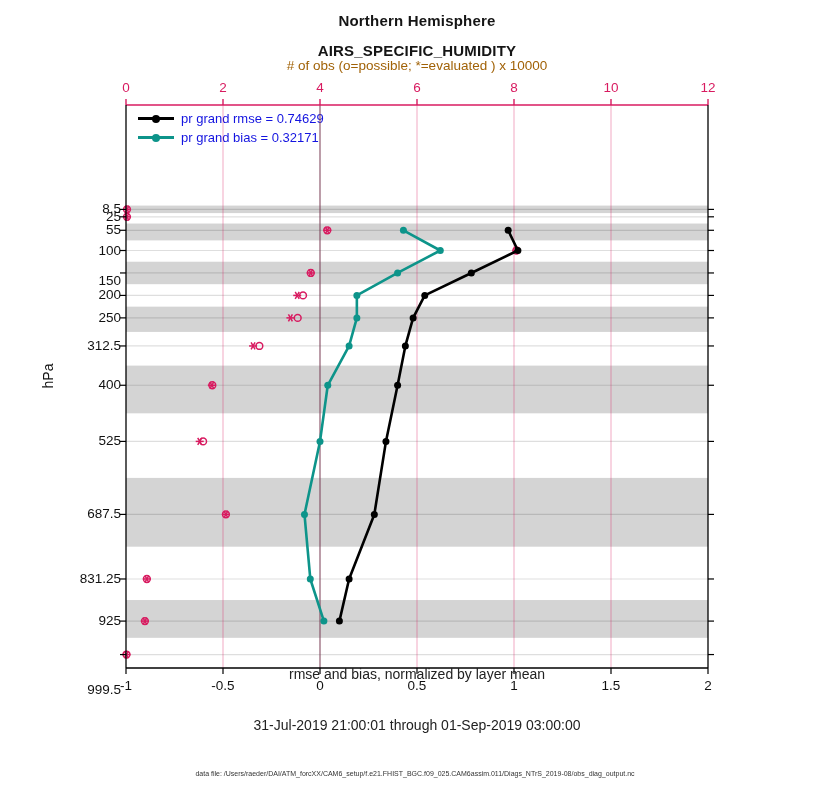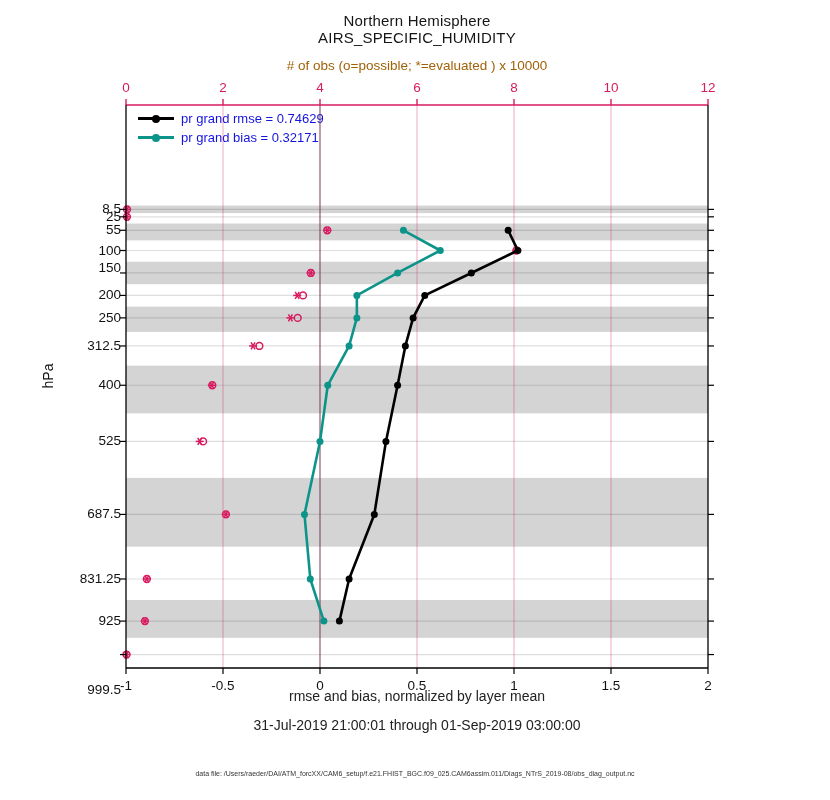--- a/index.html
+++ b/index.html
@@ -1,40 +1,40 @@
 <!DOCTYPE html>
 <html><head>
 <meta charset="utf-8">
 <style>
   html,body{margin:0;padding:0;background:#ffffff;}
   .page{position:relative;width:830px;height:800px;background:#fff;overflow:hidden;
         font-family:"Liberation Sans", sans-serif;color:#111;}
   .centered-over-plot{position:absolute;left:126px;width:582px;text-align:center;}
-  .title-line{font-weight:normal;font-size:15px;color:#151515;letter-spacing:0.2px;}
+  .title-line{font-weight:bold;font-size:15px;color:#151515;letter-spacing:0.2px;}
   .obs-label{font-size:13.5px;}
   .tick-label{position:absolute;font-size:13.5px;transform:translateX(-50%);white-space:nowrap;}
   .ytick-label{position:absolute;font-size:13.5px;text-align:right;width:84px;left:37px;white-space:nowrap;}
   .ylabel{position:absolute;left:36px;top:368px;font-size:14px;transform:rotate(-90deg);transform-origin:center;}
   .legend{position:absolute;left:138px;top:109px;}
   .legend-row{display:flex;align-items:center;height:19px;}
   .legend-swatch{position:relative;width:36px;height:3px;margin-right:7px;}
   .legend-dot{position:absolute;left:50%;top:50%;width:8px;height:8px;border-radius:50%;
               transform:translate(-50%,-50%);}
   .legend-text{font-size:13px;color:#1414e0;}
   .xlabel-line{font-size:14px;color:#222;}
   .datafile{position:absolute;left:0;width:830px;text-align:center;font-size:7px;color:#333;}
   svg{display:block;}
 </style>
 </head>
 <body>
 
 <div class="page">
 
   <div class="centered-over-plot title-line" style="top:12px;">Northern Hemisphere</div>
-  <div class="centered-over-plot title-line" style="top:29px;">AIRS_SPECIFIC_HUMIDITY</div>
+  <div class="centered-over-plot title-line" style="top:42px;">AIRS_SPECIFIC_HUMIDITY</div>
   <div class="centered-over-plot obs-label" id="obs-label" style="top: 58px; color: #a16207;"># of obs (o=possible; *=evaluated ) x 10000</div>
 
   <div id="top-ticks">
       <div class="tick-label" style="left: 126px; top: 80px; color: rgb(216, 27, 96);">0</div>
       <div class="tick-label" style="left: 223px; top: 80px; color: rgb(216, 27, 96);">2</div>
       <div class="tick-label" style="left: 320px; top: 80px; color: rgb(216, 27, 96);">4</div>
       <div class="tick-label" style="left: 417px; top: 80px; color: rgb(216, 27, 96);">6</div>
       <div class="tick-label" style="left: 514px; top: 80px; color: rgb(216, 27, 96);">8</div>
       <div class="tick-label" style="left: 611px; top: 80px; color: rgb(216, 27, 96);">10</div>
       <div class="tick-label" style="left: 708px; top: 80px; color: rgb(216, 27, 96);">12</div>
@@ -54,21 +54,21 @@
       <span class="legend-text">pr grand bias = 0.32171</span>
     </div>
   </div>
 
   <div class="ylabel">hPa</div>
   <div id="y-ticks">
       <div class="ytick-label" style="top: 201.398px;">8.5</div>
       <div class="ytick-label" style="top: 208.81px; text-align: right;">25</div>
       <div class="ytick-label" style="top: 222.286px;">55</div>
       <div class="ytick-label" style="top: 242.5px;">100</div>
-      <div class="ytick-label" style="top: 260px;">150</div>
+      <div class="ytick-label" style="top: 273px;">150</div>
       <div class="ytick-label" style="top: 287.42px;">200</div>
       <div class="ytick-label" style="top: 309.88px;">250</div>
       <div class="ytick-label" style="top: 337.955px;">312.5</div>
       <div class="ytick-label" style="top: 377.26px;">400</div>
       <div class="ytick-label" style="top: 433.41px;">525</div>
       <div class="ytick-label" style="top: 506.405px;">687.5</div>
       <div class="ytick-label" style="top: 570.977px;">831.25</div>
       <div class="ytick-label" style="top: 613.09px;">925</div>
       <div class="ytick-label" style="top: 656px; margin-top: 26px;">999.5</div>
     </div>
@@ -232,17 +232,17 @@
   <div id="bottom-ticks">
       <div class="tick-label" style="left: 126px; top: 678px;">-1</div>
       <div class="tick-label" style="left: 223px; top: 678px;">-0.5</div>
       <div class="tick-label" style="left: 320px; top: 678px;">0</div>
       <div class="tick-label" style="left: 417px; top: 678px;">0.5</div>
       <div class="tick-label" style="left: 514px; top: 678px;">1</div>
       <div class="tick-label" style="left: 611px; top: 678px;">1.5</div>
       <div class="tick-label" style="left: 708px; top: 678px;">2</div>
     </div>
 
-  <div class="centered-over-plot xlabel-line" style="top:688px;text-align:center;">rmse and bias, normalized by layer mean</div>
+  <div class="centered-over-plot xlabel-line" style="top:666px;text-align:center;">rmse and bias, normalized by layer mean</div>
   <div class="centered-over-plot xlabel-line" style="top:717px;">31-Jul-2019 21:00:01 through 01-Sep-2019 03:00:00</div>
 
   <div class="datafile" style="top:770px;">data file: /Users/raeder/DAI/ATM_forcXX/CAM6_setup/f.e21.FHIST_BGC.f09_025.CAM6assim.011/Diags_NTrS_2019-08/obs_diag_output.nc</div>
 </div>
 
 </body></html>

